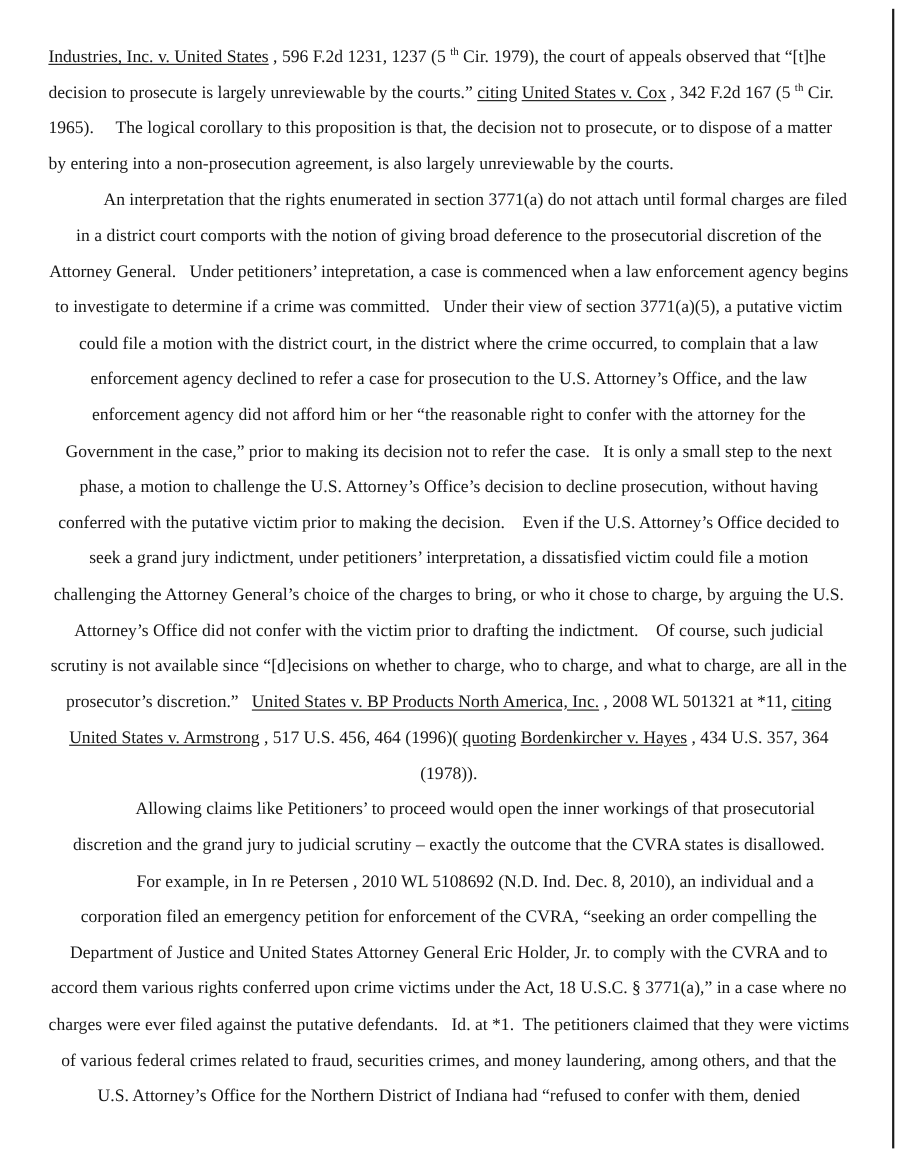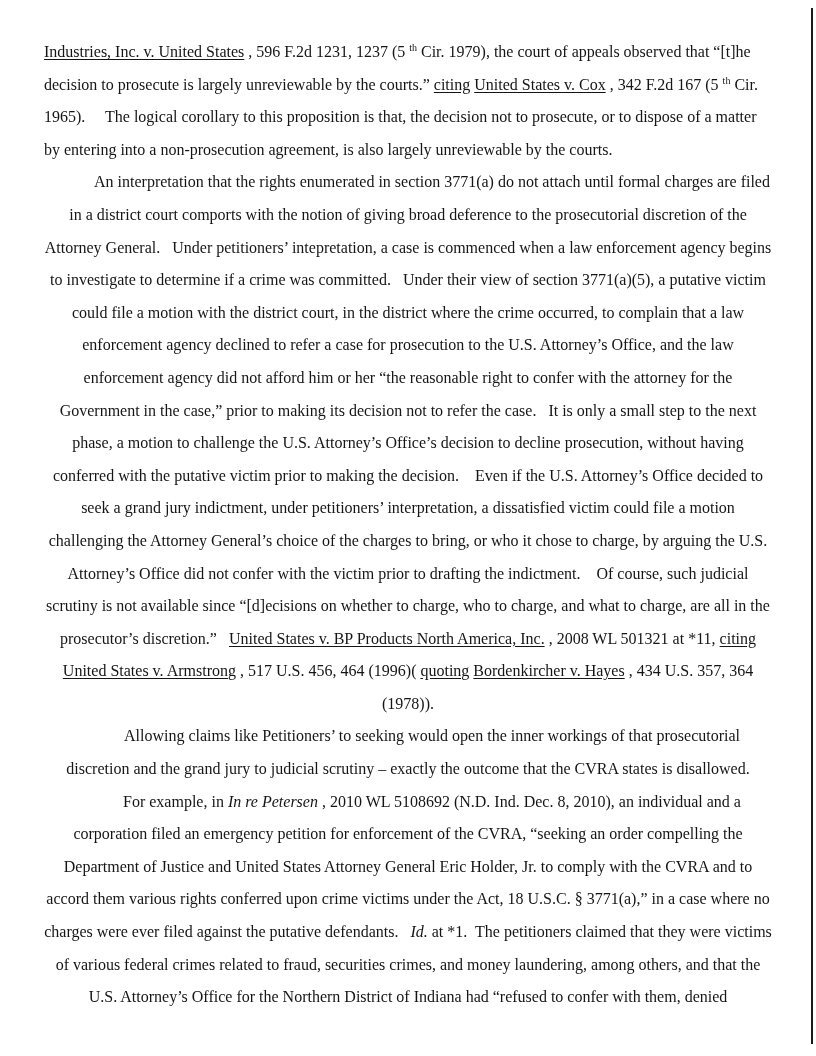--- a/index.html
+++ b/index.html
@@ -39,33 +39,32 @@
   }
   .para.indent {
     text-indent: 48px;
     text-align: center;
   }
   .u {
     text-decoration: underline;
     text-underline-offset: 2px;
   }
   .i {
-    font-style: italic;
     margin-top: 20px;
   }
   .sup {
     font-size: 10px;
     vertical-align: super;
     line-height: 0;
   }
 </style>
 </head>
 <body>
 
 <div class="page">
   <div class="edge-line"></div>
   <div class="content" id="doc">
       <p class="para"><span class="u">Industries, Inc. v. United States</span><span> , 596 F.2d 1231, 1237 (5 </span><span class="sup">th</span><span> Cir. 1979), the court of appeals observed that “[t]he decision to prosecute is largely unreviewable by the courts.” </span><span class="u">citing</span><span> </span><span class="u">United States v. Cox</span><span> , 342 F.2d 167 (5 </span><span class="sup">th</span><span> Cir. 1965).     The logical corollary to this proposition is that, the decision not to prosecute, or to dispose of a matter by entering into a non-prosecution agreement, is also largely unreviewable by the courts.</span></p>
       <p class="para indent"><span>An interpretation that the rights enumerated in section 3771(a) do not attach until formal charges are filed in a district court comports with the notion of giving broad deference to the prosecutorial discretion of the Attorney General.   Under petitioners’ intepretation, a case is commenced when a law enforcement agency begins to investigate to determine if a crime was committed.   Under their view of section 3771(a)(5), a putative victim could file a motion with the district court, in the district where the crime occurred, to complain that a law enforcement agency declined to refer a case for prosecution to the U.S. Attorney’s Office, and the law enforcement agency did not afford him or her “the reasonable right to confer with the attorney for the Government in the case,” prior to making its decision not to refer the case.   It is only a small step to the next phase, a motion to challenge the U.S. Attorney’s Office’s decision to decline prosecution, without having conferred with the putative victim prior to making the decision.    Even if the U.S. Attorney’s Office decided to seek a grand jury indictment, under petitioners’ interpretation, a dissatisfied victim could file a motion challenging the Attorney General’s choice of the charges to bring, or who it chose to charge, by arguing the U.S. Attorney’s Office did not confer with the victim prior to drafting the indictment.    Of course, such judicial scrutiny is not available since “[d]ecisions on whether to charge, who to charge, and what to charge, are all in the prosecutor’s discretion.”   </span><span class="u">United States v. BP Products North America, Inc.</span><span> , 2008 WL 501321 at *11, </span><span class="u">citing</span><span> </span><span class="u">United States v. Armstrong</span><span> , 517 U.S. 456, 464 (1996)( </span><span class="u">quoting</span><span> </span><span class="u">Bordenkircher v. Hayes</span><span> , 434 U.S. 357, 364 (1978)).</span></p>
-      <p class="para indent"><span>Allowing claims like Petitioners’ to seeking would open the inner workings of that prosecutorial discretion and the grand jury to judicial scrutiny – exactly the outcome that the CVRA states is disallowed.</span></p>
+      <p class="para indent"><span>Allowing claims like Petitioners’ to proceed would open the inner workings of that prosecutorial discretion and the grand jury to judicial scrutiny – exactly the outcome that the CVRA states is disallowed.</span></p>
       <p class="para indent"><span>For example, in </span><span class="i">In re Petersen</span><span> , 2010 WL 5108692 (N.D. Ind. Dec. 8, 2010), an individual and a corporation filed an emergency petition for enforcement of the CVRA, “seeking an order compelling the Department of Justice and United States Attorney General Eric Holder, Jr. to comply with the CVRA and to accord them various rights conferred upon crime victims under the Act, 18 U.S.C. § 3771(a),” in a case where no charges were ever filed against the putative defendants.   </span><span class="i">Id.</span><span> at *1.  The petitioners claimed that they were victims of various federal crimes related to fraud, securities crimes, and money laundering, among others, and that the U.S. Attorney’s Office for the Northern District of Indiana had “refused to confer with them, denied</span></p>
     </div>
 </div>
 
 </body></html>

